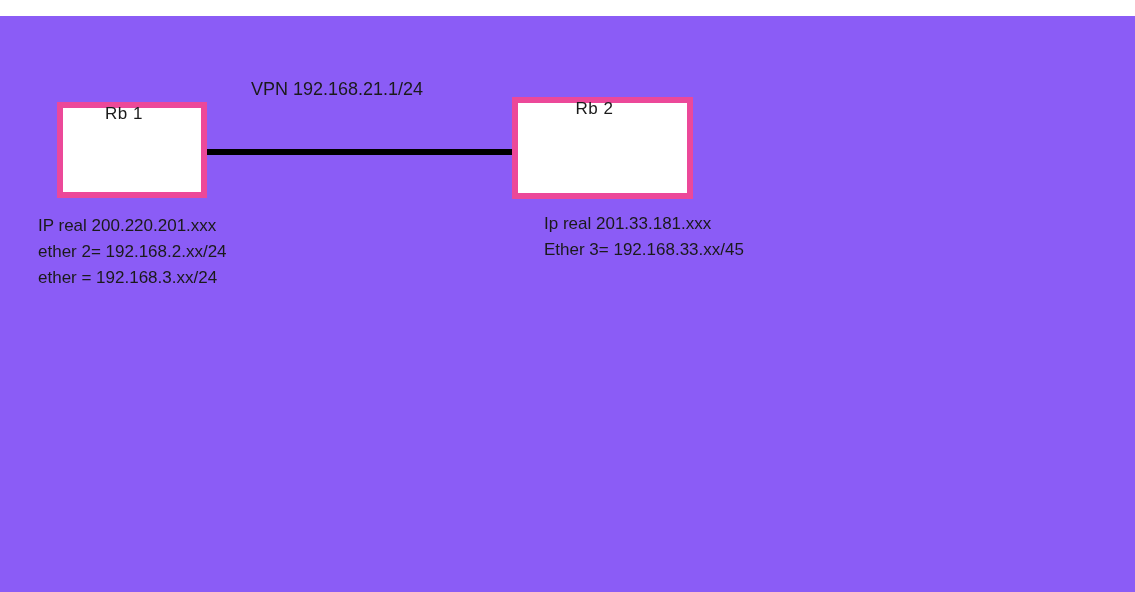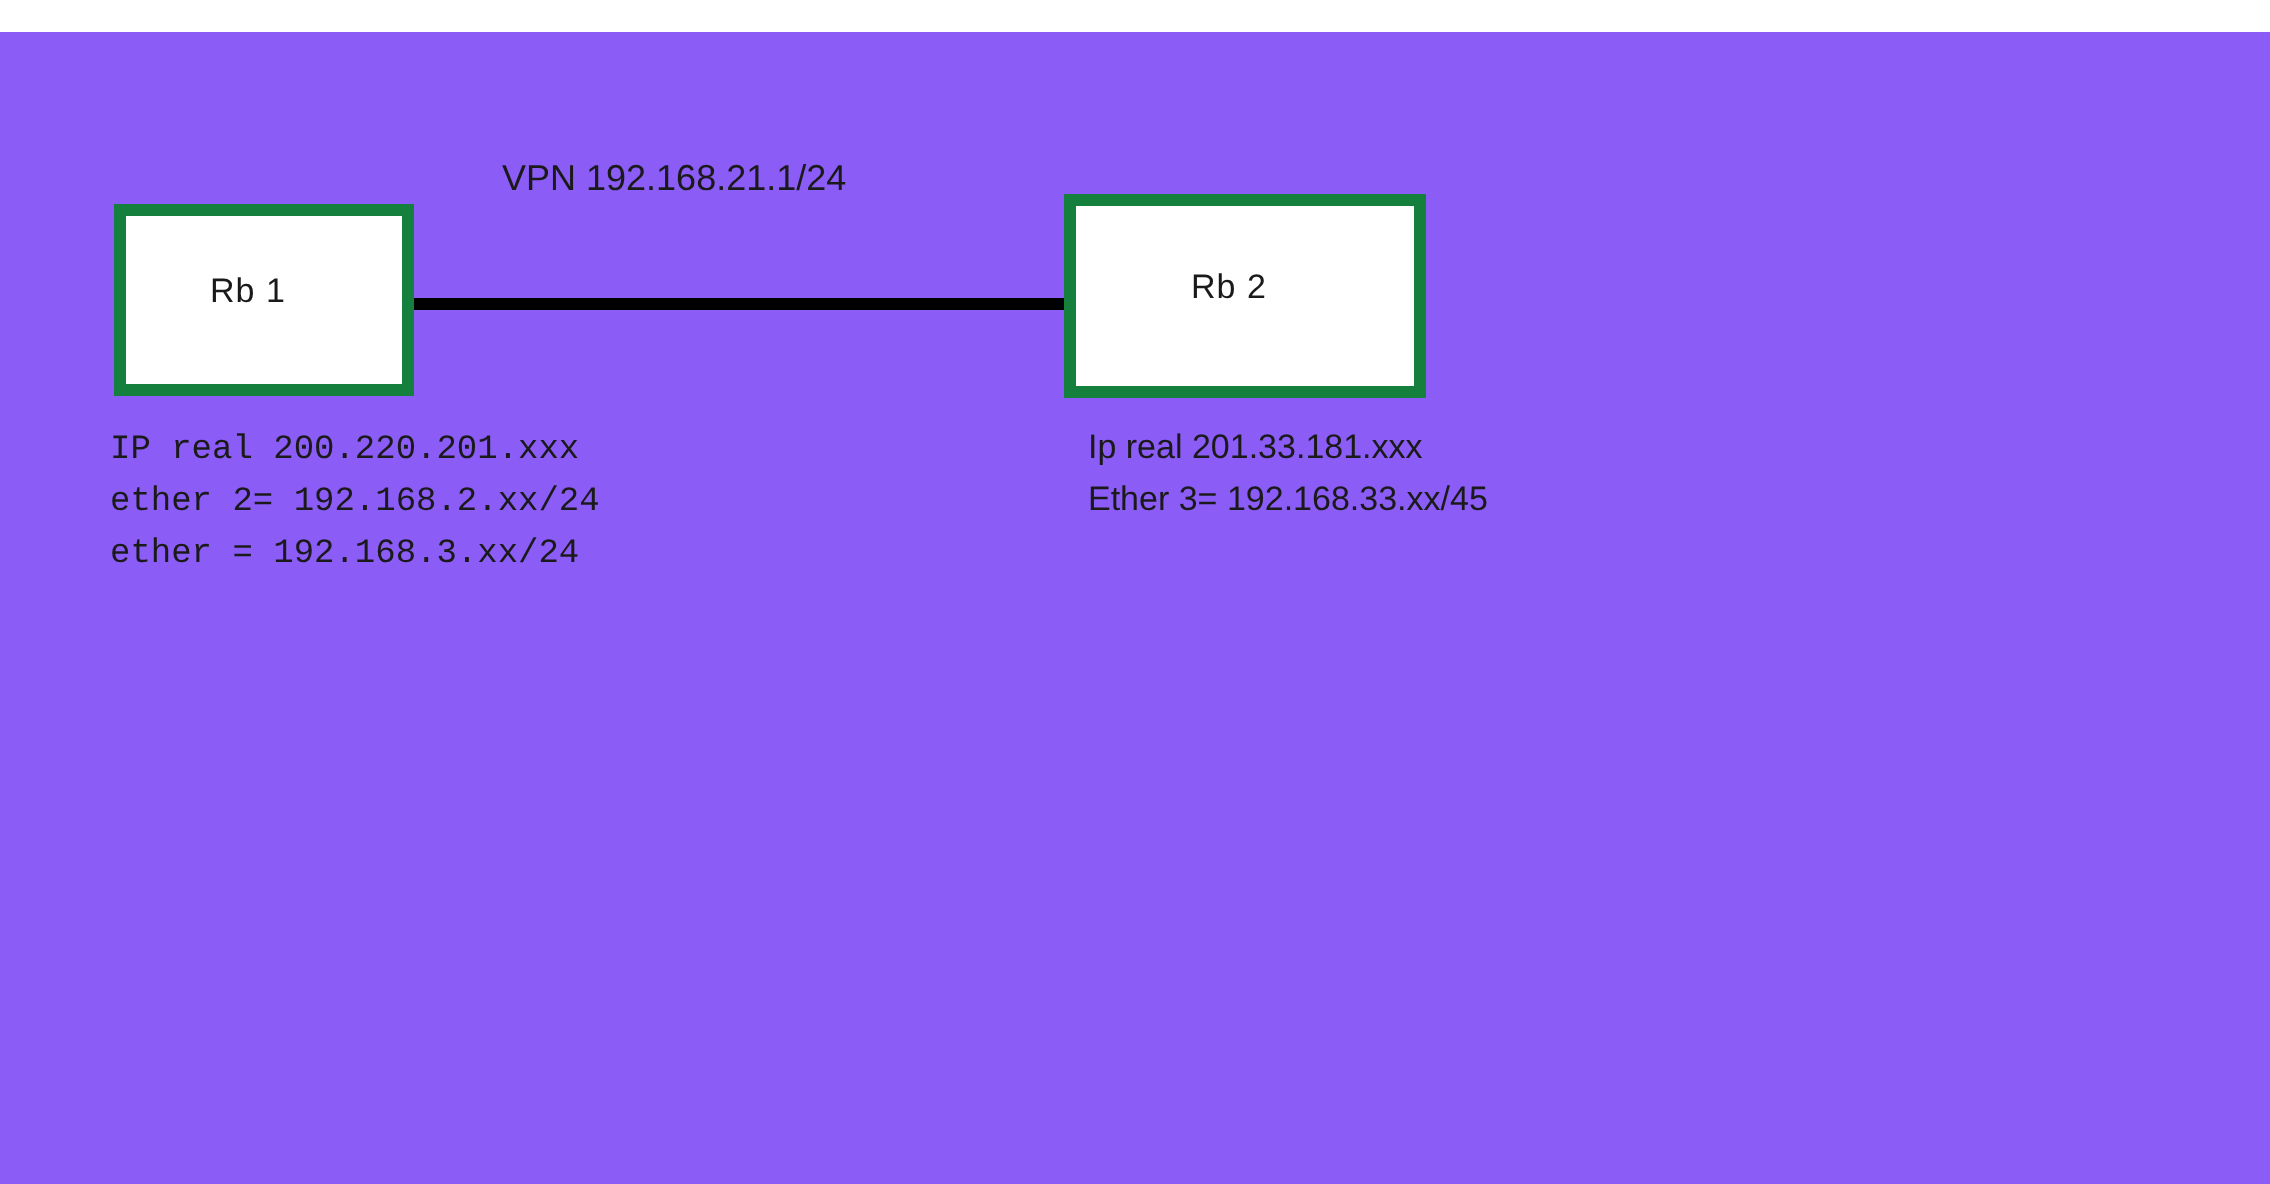--- a/index.html
+++ b/index.html
@@ -13,40 +13,39 @@
     height: 592px;
     background: #8b5cf6;
     overflow: hidden;
     font-family: "Liberation Sans", "DejaVu Sans", sans-serif;
     color: #1a1a1a;
     margin-top: 16px;
   }
   .node-box {
     position: absolute;
     box-sizing: border-box;
-    border: 6px solid #15803d;
+    border: 6px solid #ec4899;
     background: #ffffff;
     display: flex;
-    align-items: center;
     justify-content: center;
   }
   .node-box .node-label {
     font-size: 17px;
     letter-spacing: 0.5px;
     color: #1a1a1a;
     transform: translate(-8px, -4px);
   }
   .box-rb1 {
     left: 57px;
     top: 86px;
     width: 150px;
     height: 96px;
   }
   .box-rb2 {
-    left: 532px;
+    left: 512px;
     top: 81px;
     width: 181px;
     height: 102px;
   }
   .link-line {
     position: absolute;
     left: 205px;
     top: 133px;
     width: 333px;
     height: 6px;
@@ -61,23 +60,22 @@
     color: #1a1a1a;
   }
   .info-block {
     position: absolute;
     font-size: 17px;
     line-height: 26px;
     white-space: nowrap;
     color: #1a1a1a;
   }
   .info-left {
-    left: 55px;
+    left: 38px;
     top: 197px;
-    font-family: Liberation Mono, monospace;
   }
   .info-right {
     left: 544px;
     top: 195px;
   }
   .bottom-divider {
     position: absolute;
     left: 90px;
     top: 589px;
     width: 1045px;

